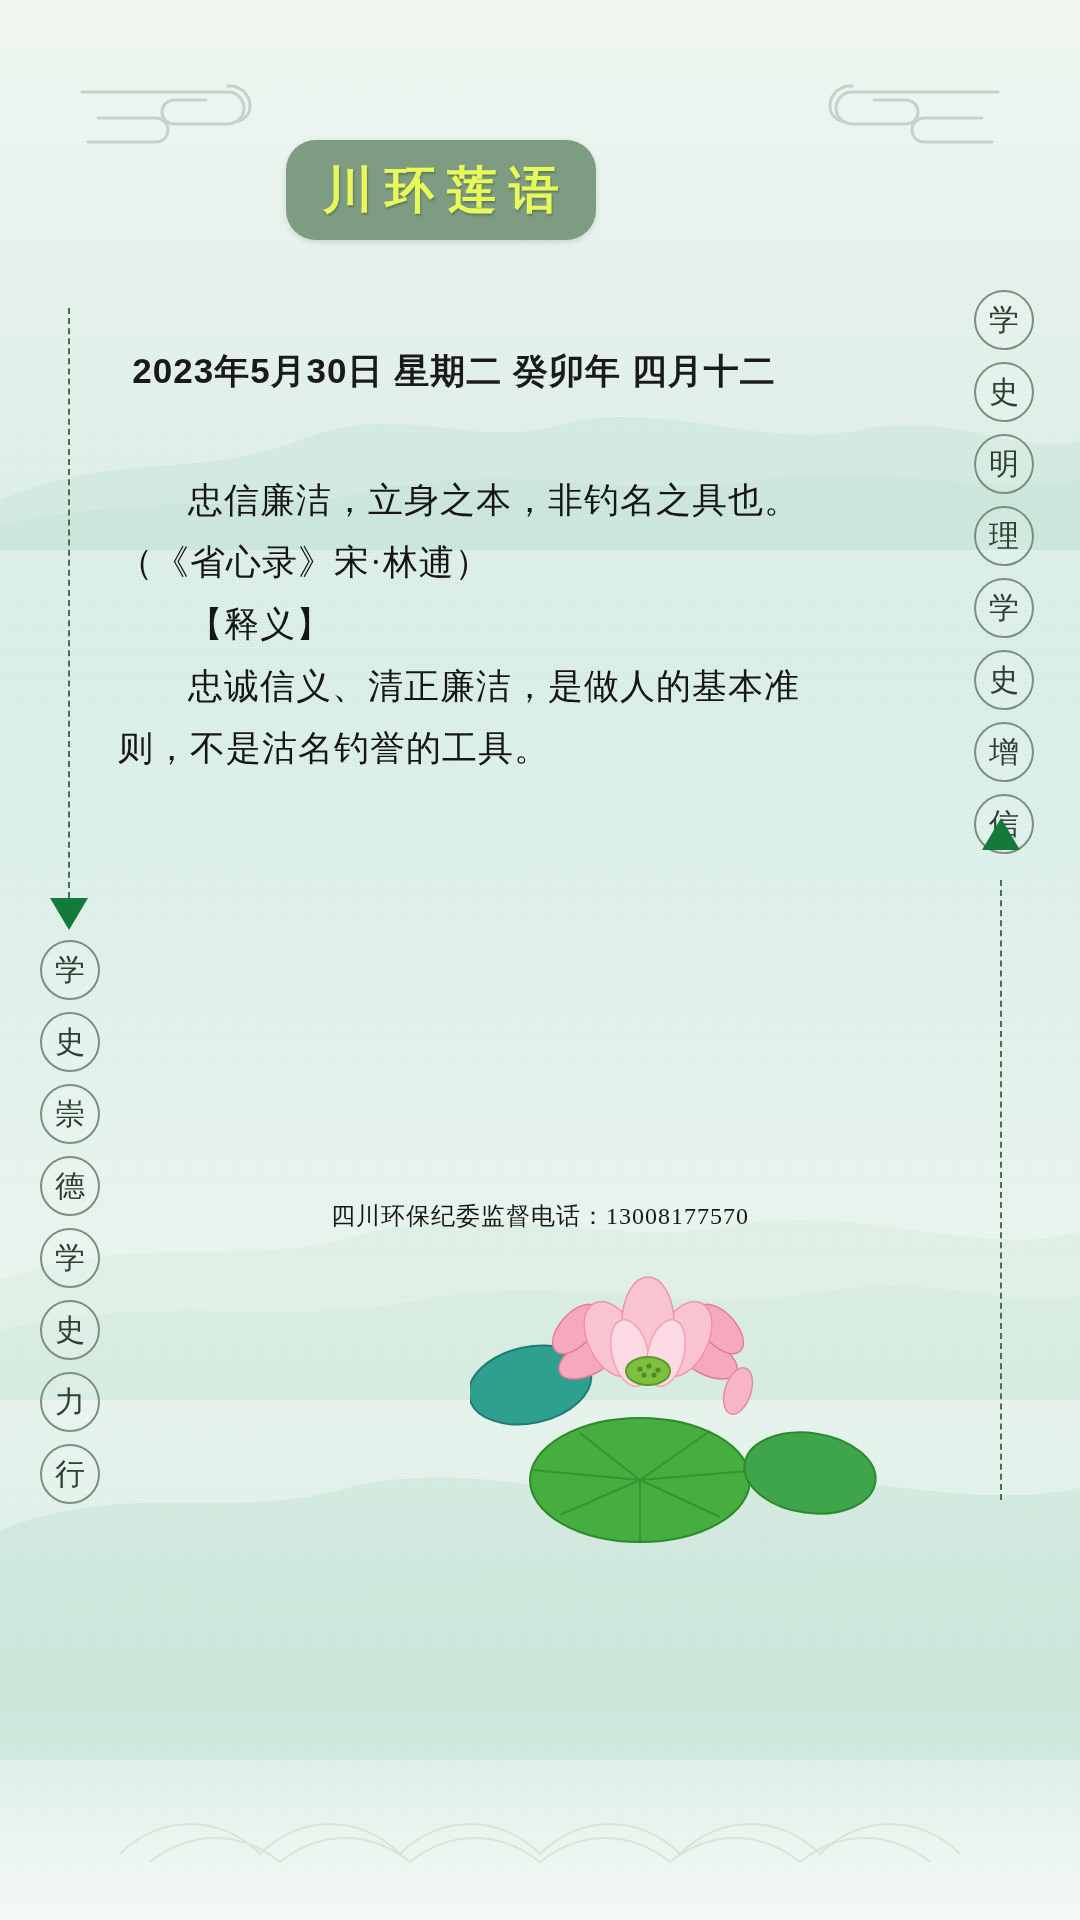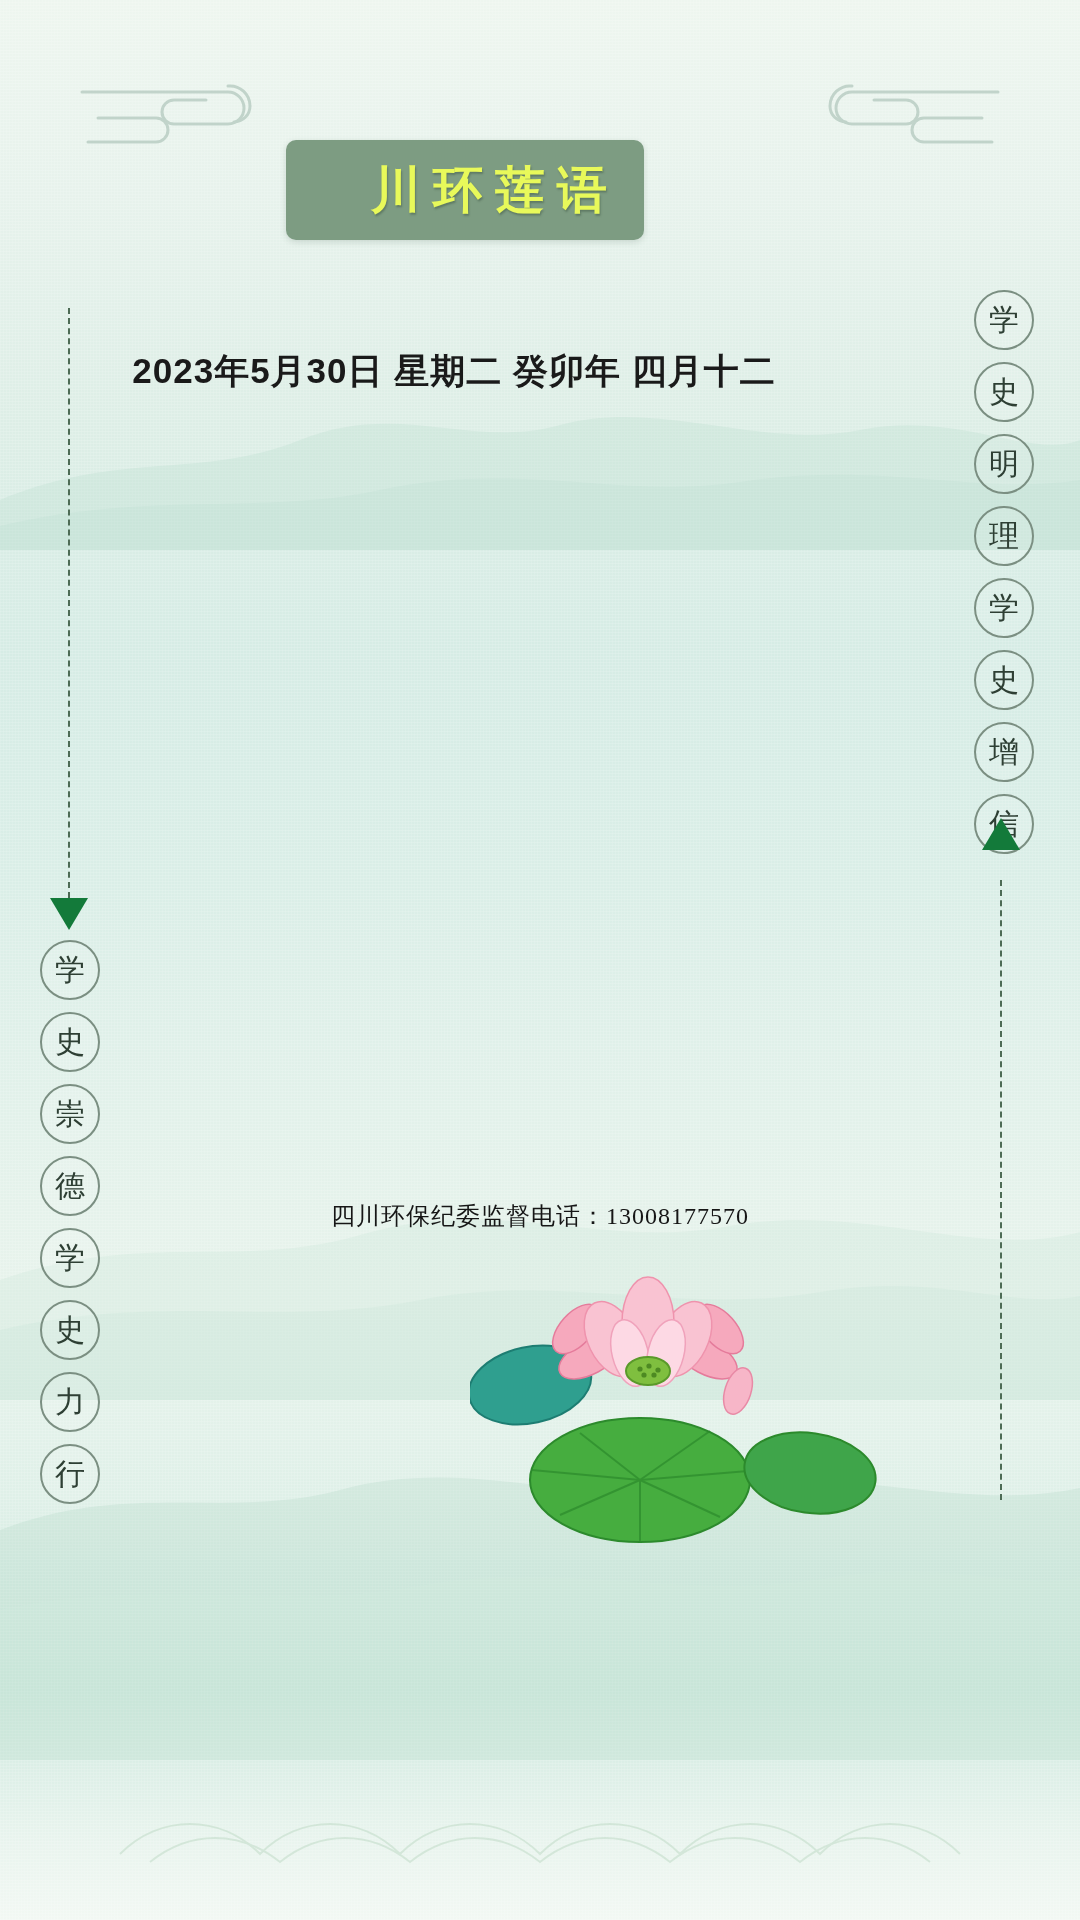--- a/index.html
+++ b/index.html
@@ -60,26 +60,25 @@
   .cloud-right { right: 78px; top: 78px; }
 
   
   .title-plaque {
     position: absolute;
     left: 286px;
     top: 140px;
     width: 310px;
     height: 100px;
     background: #7d9c82;
-    border-radius: 10px;
+    border-radius: 30px;
     box-shadow: 0 2px 6px rgba(60,90,70,0.18);
     display: flex;
     align-items: center;
     justify-content: center;
-    padding-left: 48px;
   }
   .title-text {
     color: #e8f95a;
     font-family: "Liberation Serif", "DejaVu Serif", serif;
     font-size: 50px;
     font-weight: 700;
     letter-spacing: 12px;
     text-indent: 12px;
     text-shadow: 1px 2px 2px rgba(40,60,45,0.35);
     white-space: nowrap;
@@ -229,20 +228,27 @@
       <path d="M50,8 a20,20 0 0 0 -22,20 a16,16 0 0 0 16,16"></path>
     </g>
   </svg>
 
   <div class="title-plaque">
     <span class="title-text">川环莲语</span>
   </div>
 
   <div class="date-line">2023年5月30日 星期二 癸卯年  四月十二</div>
 
+  <div class="body-block">
+    <p class="indent">忠信廉洁，立身之本，非钓名之具也。</p>
+    <p>（《省心录》宋·林逋）</p>
+    <p class="indent">【释义】</p>
+    <p class="indent">忠诚信义、清正廉洁，是做人的基本准</p>
+    <p>则，不是沽名钓誉的工具。</p>
+  </div>
 
   <div class="phone-line">四川环保纪委监督电话：13008177570</div>
 
   <div class="v-slogan right">
     <div class="v-char">学</div>
     <div class="v-char">史</div>
     <div class="v-char">明</div>
     <div class="v-char">理</div>
     <div class="v-char">学</div>
     <div class="v-char">史</div>

